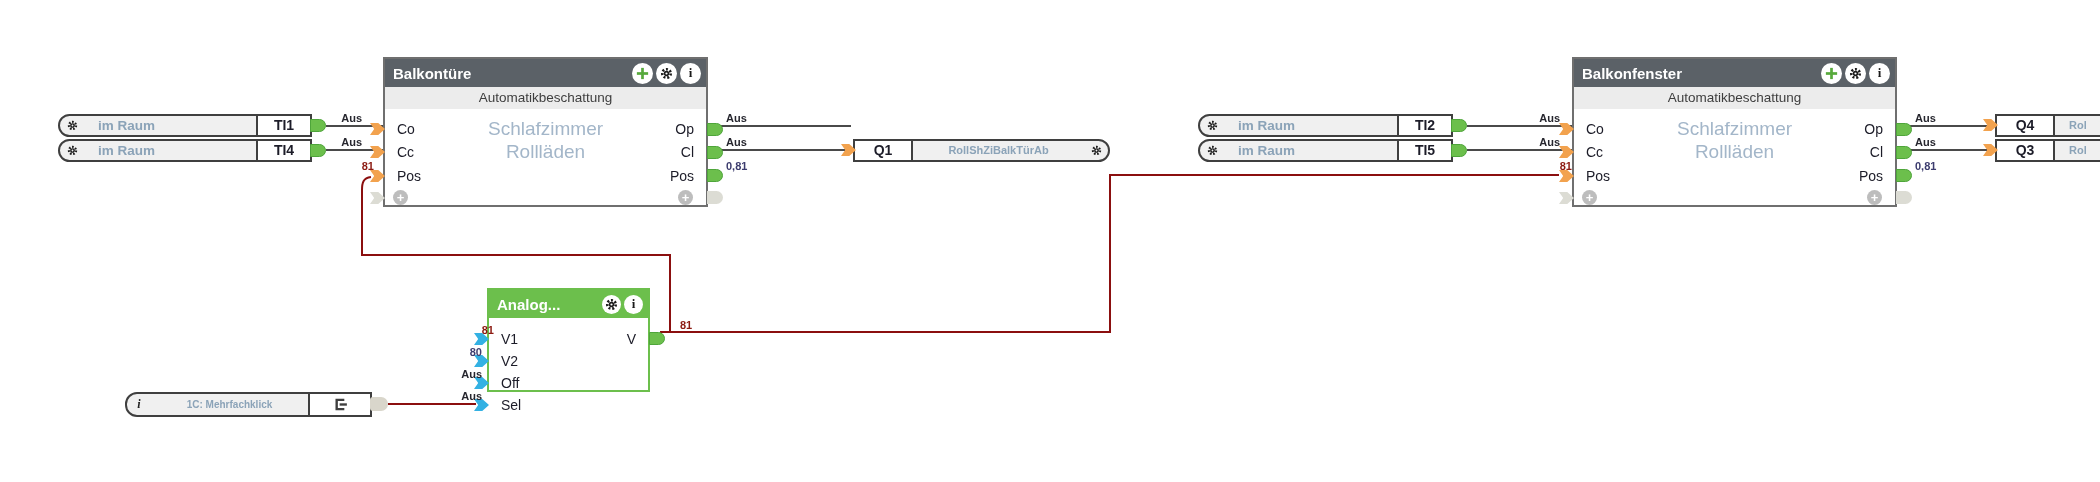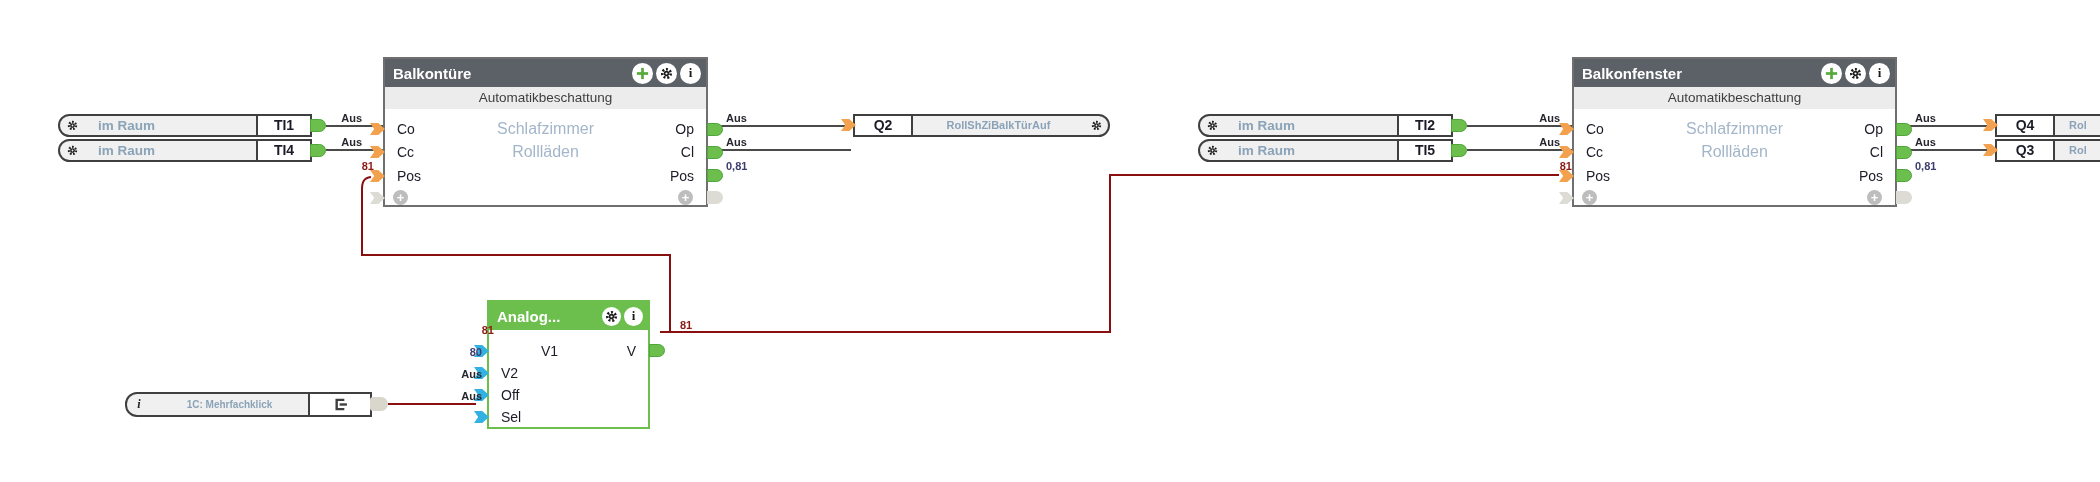--- a/index.html
+++ b/index.html
@@ -20,21 +20,21 @@
   .hdr{height:28px;background:var(--header-gray);display:flex;align-items:center;padding:0 5px 0 8px;}
   .fblock.analog .hdr{background:var(--green);}
   .hdr .title{color:#fff;font-weight:bold;font-size:15px;flex:1;white-space:nowrap;overflow:hidden;}
   .hicon{width:21px;height:21px;border-radius:50%;background:#fff;display:flex;align-items:center;
          justify-content:center;margin-left:3px;flex:0 0 auto;}
   .fblock.analog .hicon{width:19px;height:19px;}
   .ic{width:13px;height:13px;color:#1a1a1a;}
   .ic.green-ic{color:#57a93c;width:15px;height:15px;}
   .hicon.info{color:#1a1a1a;font-weight:900;font-size:13px;font-family:"Liberation Serif",serif;}
   .sub{height:22px;background:var(--subtitle-bg);text-align:center;font-size:13.5px;color:#3e3e3e;line-height:22px;}
-  .center-label{position:absolute;left:0;width:100%;text-align:center;color:#a3b6c9;font-size:16px;height:18px;line-height:18px;}
+  .center-label{position:absolute;left:0;width:100%;text-align:center;color:#a3b6c9;font-size:19px;height:18px;line-height:18px;}
   .port{position:absolute;font-size:14px;color:var(--text-dark);height:18px;line-height:18px;white-space:nowrap;}
   .port.in{left:12px;}
   .port.out{right:12px;text-align:right;}
   .plusbtn{position:absolute;width:15px;height:15px;border-radius:50%;background:#bdbdbd;color:#fff;
            font-size:13px;font-weight:bold;line-height:15px;text-align:center;}
 
   
   .conn{position:absolute;width:15px;height:16px;
         clip-path:polygon(0 12%,55% 12%,100% 50%,55% 88%,0 88%,28% 50%);}
   .conn.orange{background:var(--orange);}
@@ -145,24 +145,24 @@
     <span class="cap">
         <svg class="ic" viewBox="0 0 20 20">
           <use href="#sym-gear"></use>
         </svg>
       </span>
     <span class="src-label">im Raum</span>
     <span class="tag">TI5</span>
     <span class="nub green-nub" style="right:-16px;top:3px;position:absolute;"></span>
   </div>
 
-  <div class="snk" style="left:853px;top:114px;width:257px;">
+  <div class="snk" style="left:853px;top:139px;width:257px;">
     <span class="conn orange" style="left:-14px;top:1px;"></span>
-    <span class="tag">Q2</span>
-    <span class="snk-label">RollShZiBalkTürAuf</span>
+    <span class="tag">Q1</span>
+    <span class="snk-label">RollShZiBalkTürAb</span>
     <span class="cap-r">
         <svg class="ic" style="width:11px;height:11px;" viewBox="0 0 20 20">
           <use href="#sym-gear"></use>
         </svg>
       </span>
   </div>
 
   <div class="snk" style="left:1995px;top:114px;width:257px;">
     <span class="conn orange" style="left:-14px;top:1px;"></span>
     <span class="tag">Q4</span>
@@ -241,31 +241,31 @@
     <span class="conn orange" style="left:-15px;top:109px;"></span>
     <span class="conn gray-conn" style="left:-15px;top:131px;"></span>
     <span class="nub green-nub" style="right:-17px;top:64px;"></span>
     <span class="nub green-nub" style="right:-17px;top:87px;"></span>
     <span class="nub green-nub" style="right:-17px;top:110px;"></span>
     <span class="nub gray-nub" style="right:-17px;top:132px;"></span>
     <span class="plusbtn" style="left:8px;top:131px;">+</span>
     <span class="plusbtn" style="right:13px;top:131px;">+</span>
   </div>
 
-  <div class="fblock analog" style="left:487px;top:300px;width:163px;height:129px;">
+  <div class="fblock analog" style="left:487px;top:288px;width:163px;height:104px;">
     <div class="hdr">
       <span class="title">Analog...</span>
       <span class="hicon">
           <svg class="ic" viewBox="0 0 20 20">
             <use href="#sym-gear"></use>
           </svg>
         </span>
       <span class="hicon info">i</span>
     </div>
-    <span class="port in" style="top:40px;margin-left:40px;">V1</span>
+    <span class="port in" style="top:40px;">V1</span>
     <span class="port in" style="top:62px;">V2</span>
     <span class="port in" style="top:84px;">Off</span>
     <span class="port in" style="top:106px;text-align:center;">Sel</span>
     <span class="port out" style="top:40px;">V</span>
     <span class="conn cyan" style="left:-15px;top:41px;"></span>
     <span class="conn cyan" style="left:-15px;top:63px;"></span>
     <span class="conn cyan" style="left:-15px;top:85px;"></span>
     <span class="conn cyan" style="left:-15px;top:107px;"></span>
     <span class="nub green-nub" style="right:-17px;top:42px;"></span>
   </div>

